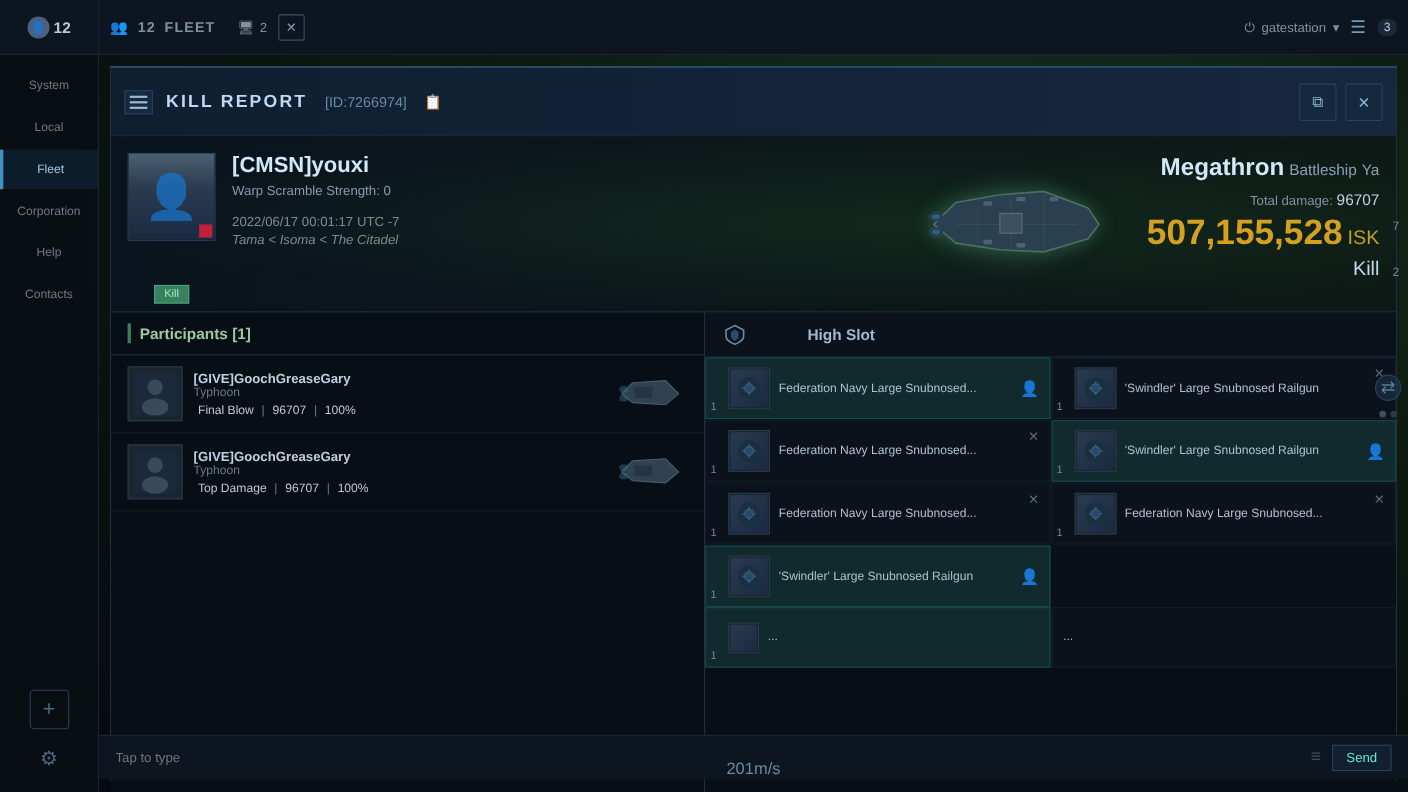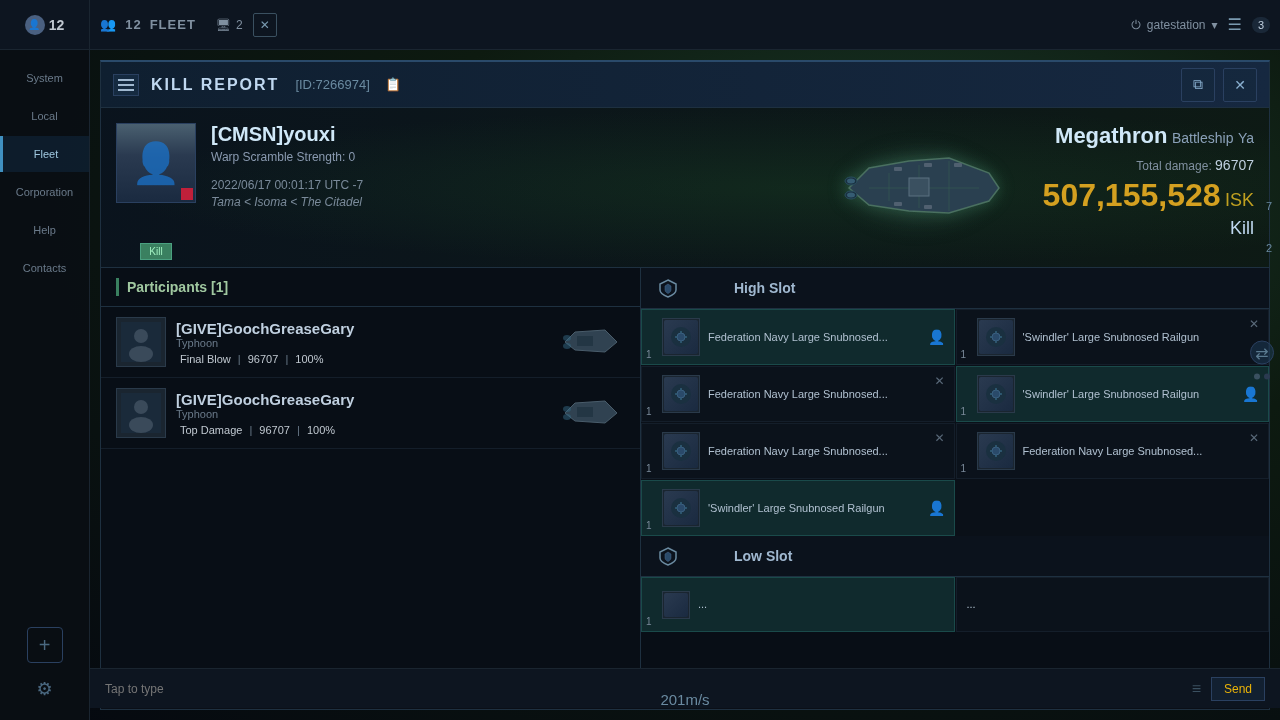--- a/index.html
+++ b/index.html
@@ -213,21 +213,21 @@
       right: 10px;
       bottom: 10px;
       background: rgba(10,16,24,0.97);
       border: 1px solid #1e3040;
       border-top: 2px solid #2a4a6a;
       z-index: 20;
     }
 
     
     .panel-header {
-      height: 46px;
+      height: 62px;
       background: linear-gradient(90deg, #0f1f30 0%, #162840 100%);
       border-bottom: 1px solid #1e3040;
       display: flex;
       align-items: center;
       padding: 0 12px;
       gap: 12px;
     }
 
     .hamburger {
       display: flex;
@@ -500,21 +500,21 @@
       font-size: 24px;
       color: #4a5a6a;
       flex-shrink: 0;
     }
 
     .participant-info {
       flex: 1;
     }
 
     .participant-name {
-      font-size: 15px;
+      font-size: 12px;
       color: #c0d0e0;
       font-weight: bold;
     }
 
     .participant-ship {
       font-size: 11px;
       color: #6a7a8a;
     }
 
     .participant-stats {
@@ -671,21 +671,21 @@
 
     .chat-lines {
       font-size: 16px;
       color: #3a5060;
     }
 
     .send-btn {
       padding: 4px 12px;
       background: rgba(30,60,90,0.3);
       border: 1px solid #2a4060;
-      color: #eab308;
+      color: #5eead4;
       font-size: 12px;
       cursor: pointer;
     }
 
     .speed-indicator {
       position: absolute;
       bottom: 0;
       left: 50%;
       transform: translateX(-50%);
       font-size: 15px;
@@ -1051,29 +1051,20 @@
                   </svg>
                 </div>
               </div>
               <span class="equip-name">'Swindler' Large Snubnosed Railgun</span>
               <span class="equip-status blue">👤</span>
             </div>
           </div>
         </div>
 
         <div class="slot-section">
-          <div class="slot-header">
-            <div class="slot-icon">
-              <svg width="20" height="20" viewBox="0 0 20 20">
-                <path d="M10,2 L18,6 L18,12 C18,16 10,19 10,19 C10,19 2,16 2,12 L2,6 Z" fill="none" stroke="#6a8aa0" stroke-width="1.5"></path>
-                <path d="M10,6 L13,8 L13,12 C13,14 10,15.5 10,15.5 C10,15.5 7,14 7,12 L7,8 Z" fill="#2a4a6a" stroke="#4a6a8a" stroke-width="0.5"></path>
-              </svg>
-            </div>
-            <span class="slot-title">Low Slot</span>
-          </div>
 
           <div class="equipment-grid">
             <div class="equip-item highlight-teal" style="height:30px; overflow:hidden;">
               <span class="equip-count">1</span>
               <div class="equip-icon" style="width:28px;height:28px;">
                 <div class="equip-icon-inner" style="width:24px;height:24px;"></div>
               </div>
               <span class="equip-name">...</span>
             </div>
             <div class="equip-item" style="height:30px; overflow:hidden;">

